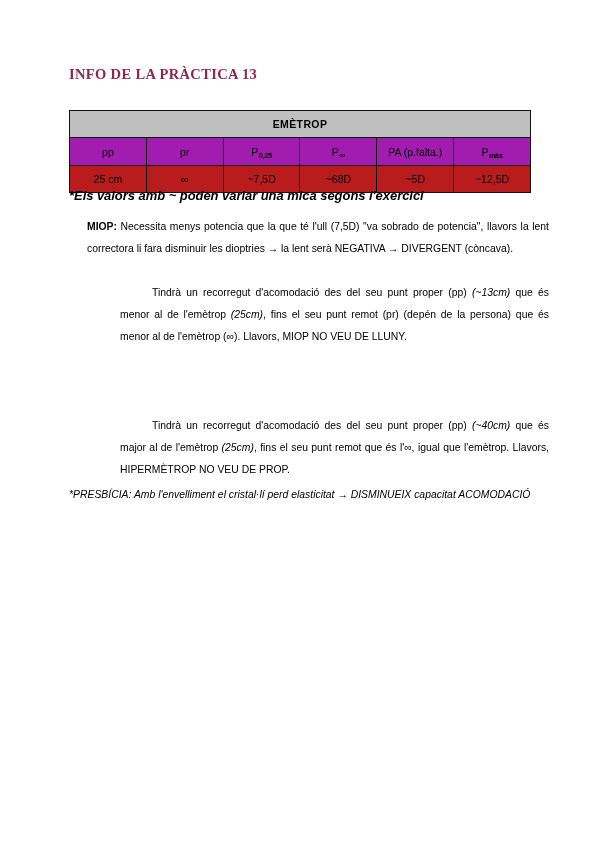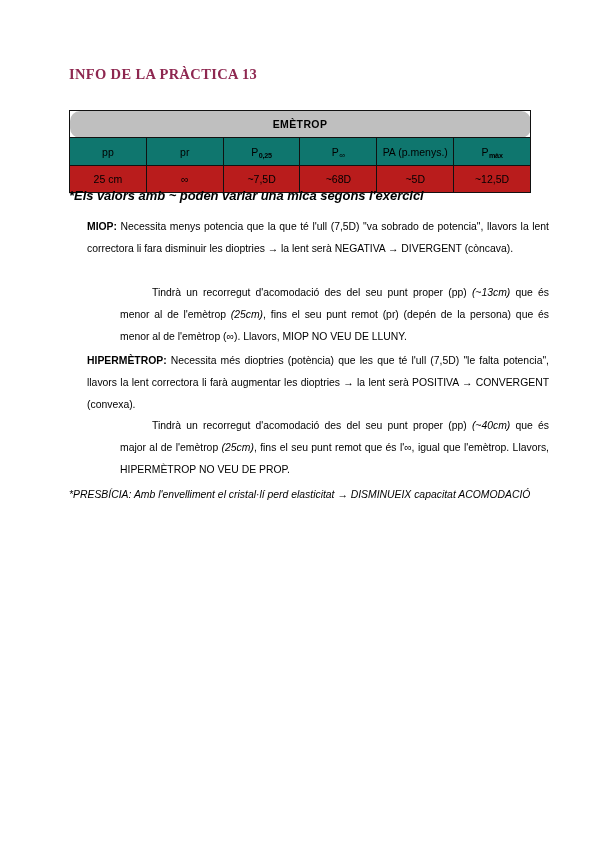--- a/index.html
+++ b/index.html
@@ -49,24 +49,23 @@
     vertical-align: middle;
     font-size: 10.5px;
     padding: 0;
   }
   td.hdr-title {
     background: #bfbfbf;
     height: 26px;
     font-weight: bold;
     font-size: 11.5px;
     letter-spacing: 0.4px;
-    border-radius: 10px;
   }
   td.hdr-col {
-    background: #0f766e;
+    background: #a21caf;
     height: 27px;
     font-size: 10.5px;
   }
   td.val-cell {
     background: #b91c1c;
     height: 26px;
     font-size: 10.5px;
   }
   .sub {
     font-size: 7.2px;
@@ -136,21 +135,21 @@
     <table class="data-table">
       <tbody>
         <tr>
           <td class="hdr-title" colspan="6">EMÈTROP</td>
         </tr>
         <tr>
           <td class="hdr-col"><span>pp</span></td>
           <td class="hdr-col"><span>pr</span></td>
           <td class="hdr-col"><span class="pvar">P</span><span class="sub">0,25</span></td>
           <td class="hdr-col"><span class="pvar">P</span><span class="sub-light">∞</span></td>
-          <td class="hdr-col"><span>PA (p.menys.)</span></td>
+          <td class="hdr-col"><span>PA (p.falta.)</span></td>
           <td class="hdr-col"><span class="pvar">P</span><span class="sub">màx</span></td>
         </tr>
         <tr>
           <td class="val-cell">25 cm</td>
           <td class="val-cell">∞</td>
           <td class="val-cell">~7,5D</td>
           <td class="val-cell">~68D</td>
           <td class="val-cell">~5D</td>
           <td class="val-cell">~12,5D</td>
         </tr>
@@ -161,23 +160,20 @@
   <div class="footnote">*Els valors amb ~ poden variar una mica segons l'exercici</div>
 
   <div class="body-block" style="top:216px;">
     <b>MIOP:</b><span> Necessita menys potencia que la que té l'ull (7,5D) "va sobrado de potencia", llavors la lent correctora li fara disminuir les dioptries → la lent serà NEGATIVA → DIVERGENT (còncava).</span>
   </div>
 
   <div class="body-block indent" style="top:282px;">
     <span>Tindrà un recorregut d'acomodació des del seu punt proper (pp) </span><i>(~13cm)</i><span> que és menor al de l'emètrop </span><i>(25cm)</i><span>, fins el seu punt remot (pr) (depén de la persona) que és menor al de l'emètrop (∞). Llavors, MIOP NO VEU DE LLUNY.</span>
   </div>
 
-  <div class="body-block" style="top:350px;">
-    <b>HIPERMÈTROP:</b><span> Necessita més dioptries (potència) que les que té l'ull (7,5D) "le falta potencia", llavors la lent correctora li farà augmentar les dioptries → la lent serà POSITIVA → CONVERGENT (convexa).</span>
-  </div>
 
   <div class="body-block indent" style="top:415px;">
     <span>Tindrà un recorregut d'acomodació des del seu punt proper (pp) </span><i>(~40cm)</i><span> que és major al de l'emètrop </span><i>(25cm)</i><span>, fins el seu punt remot que és l'∞, igual que l'emètrop. Llavors, HIPERMÈTROP NO VEU DE PROP.</span>
   </div>
 
   <div class="presbicia" style="top:484px;">
     <b>*PRESBÍCIA:</b><span> Amb l'envelliment el cristal·lí perd elasticitat → DISMINUEIX capacitat ACOMODACIÓ</span>
   </div>
 
 </div>

